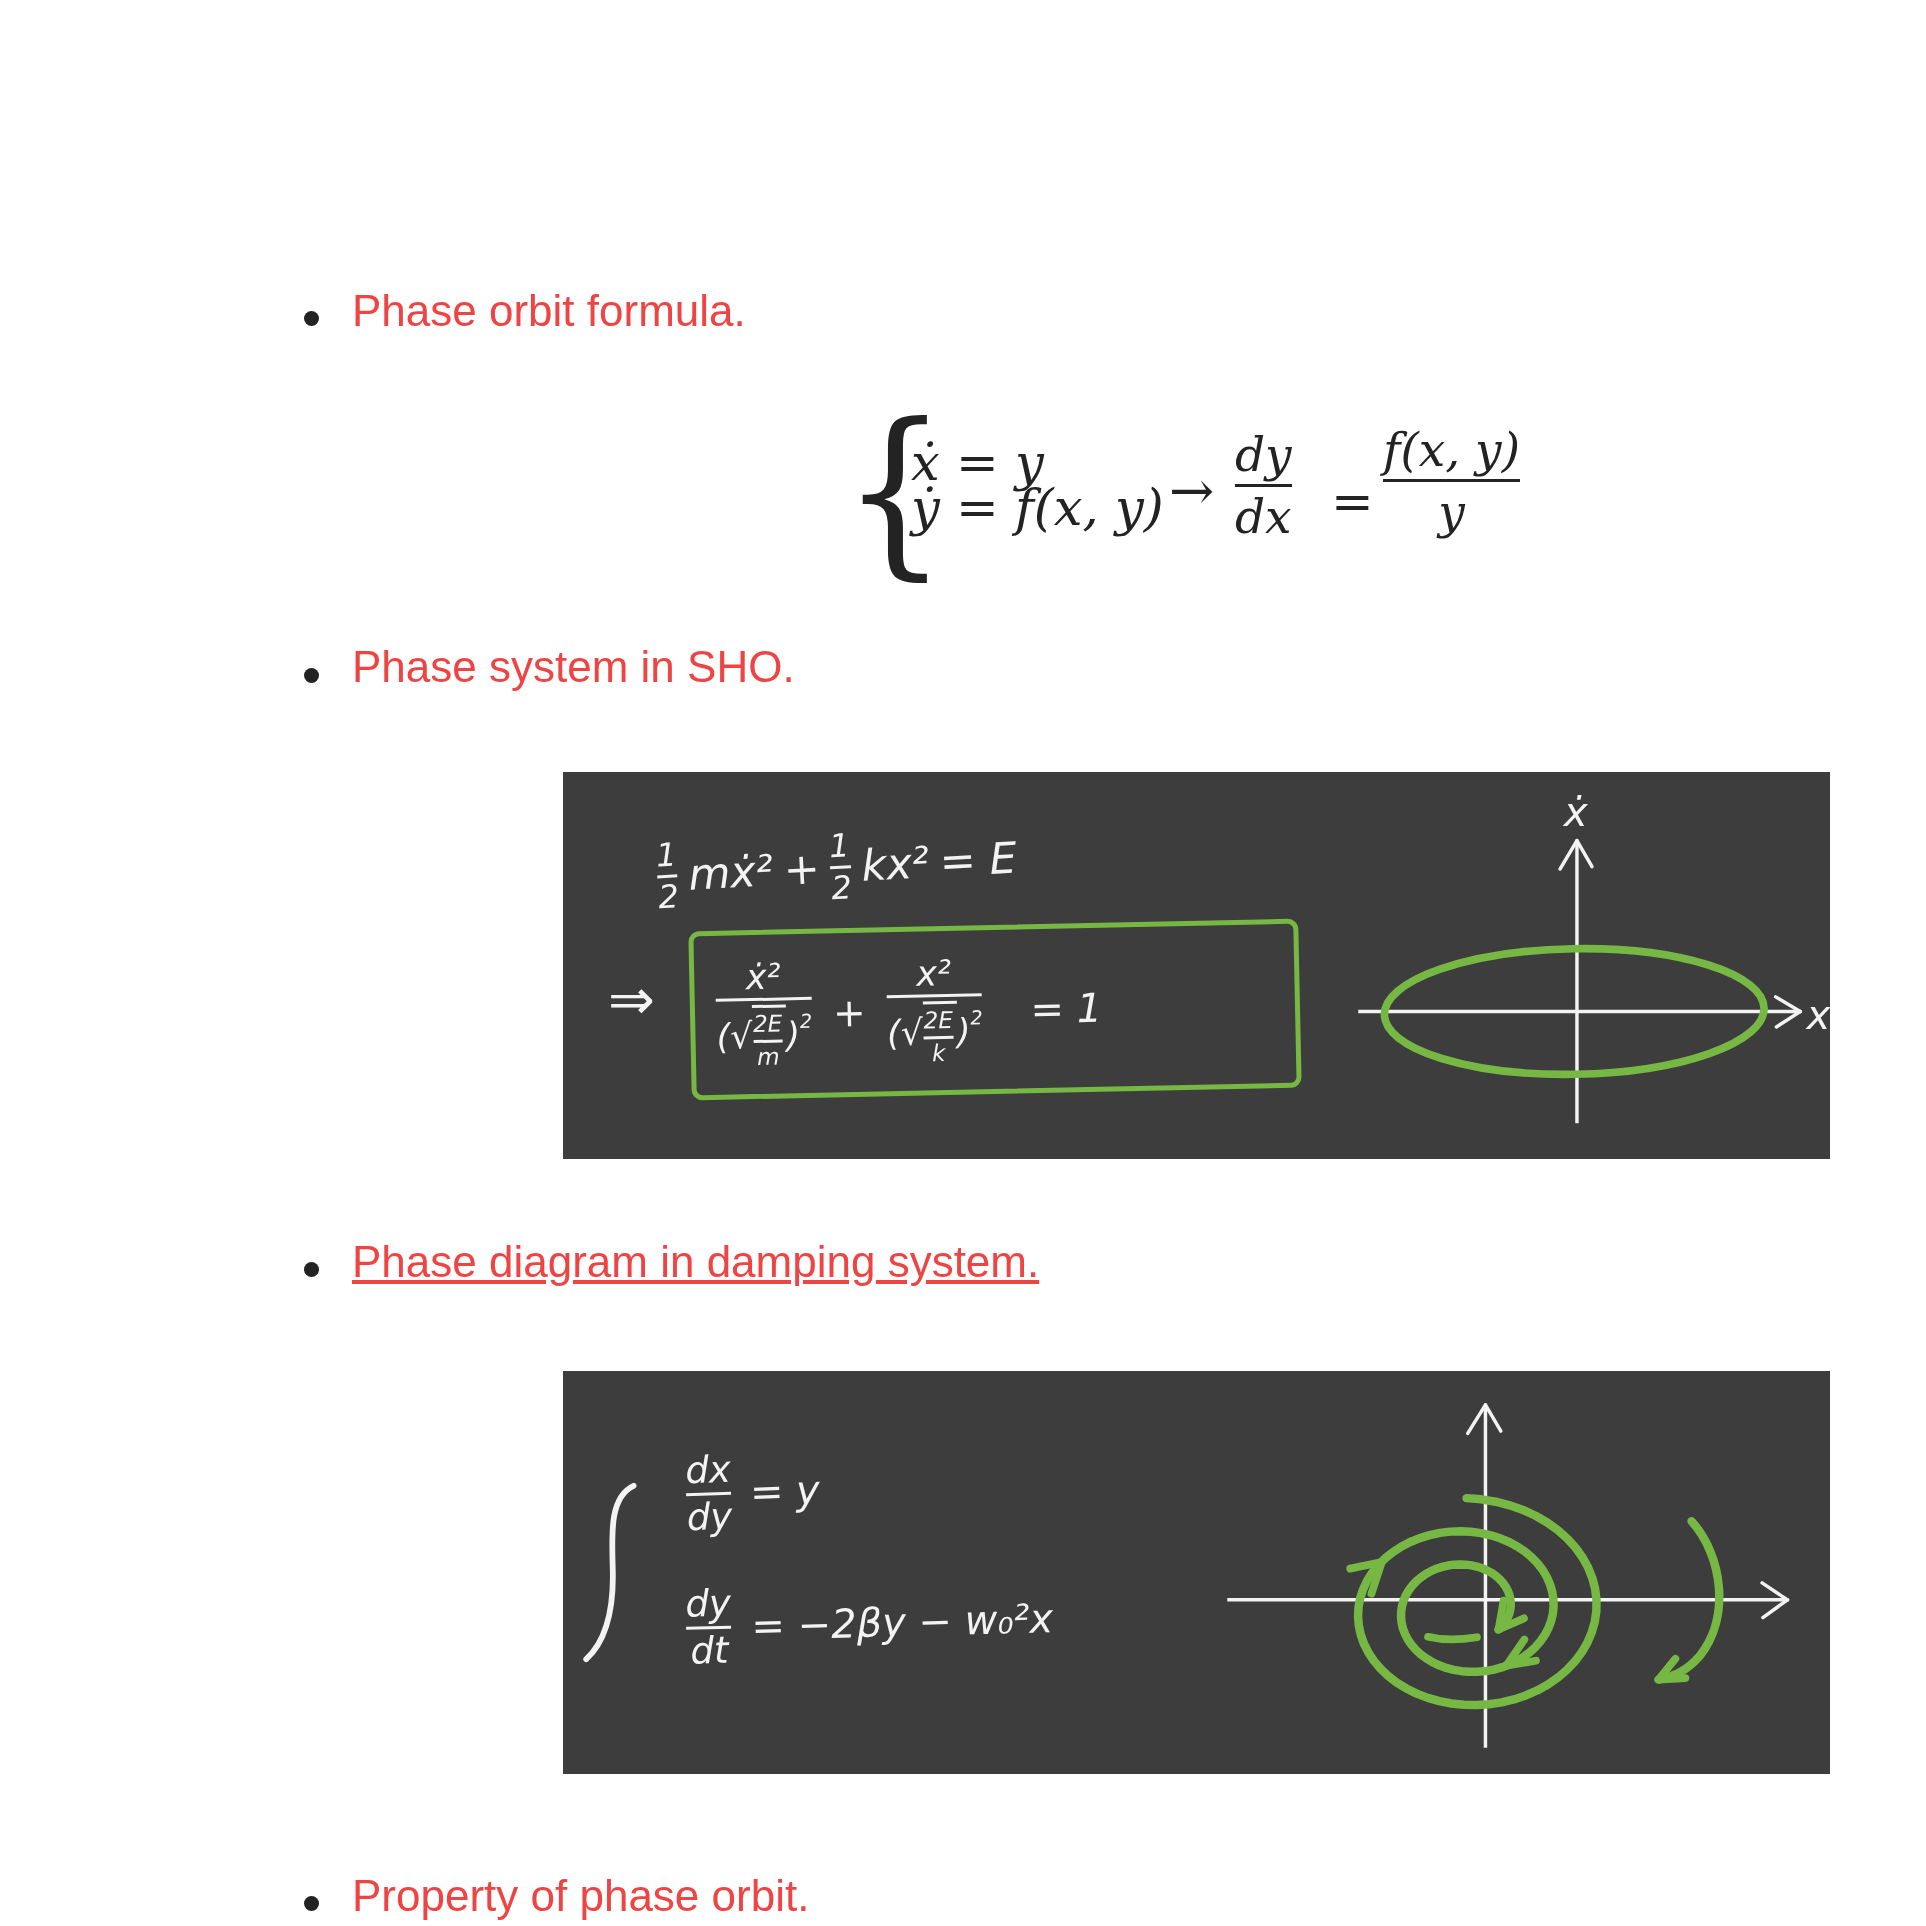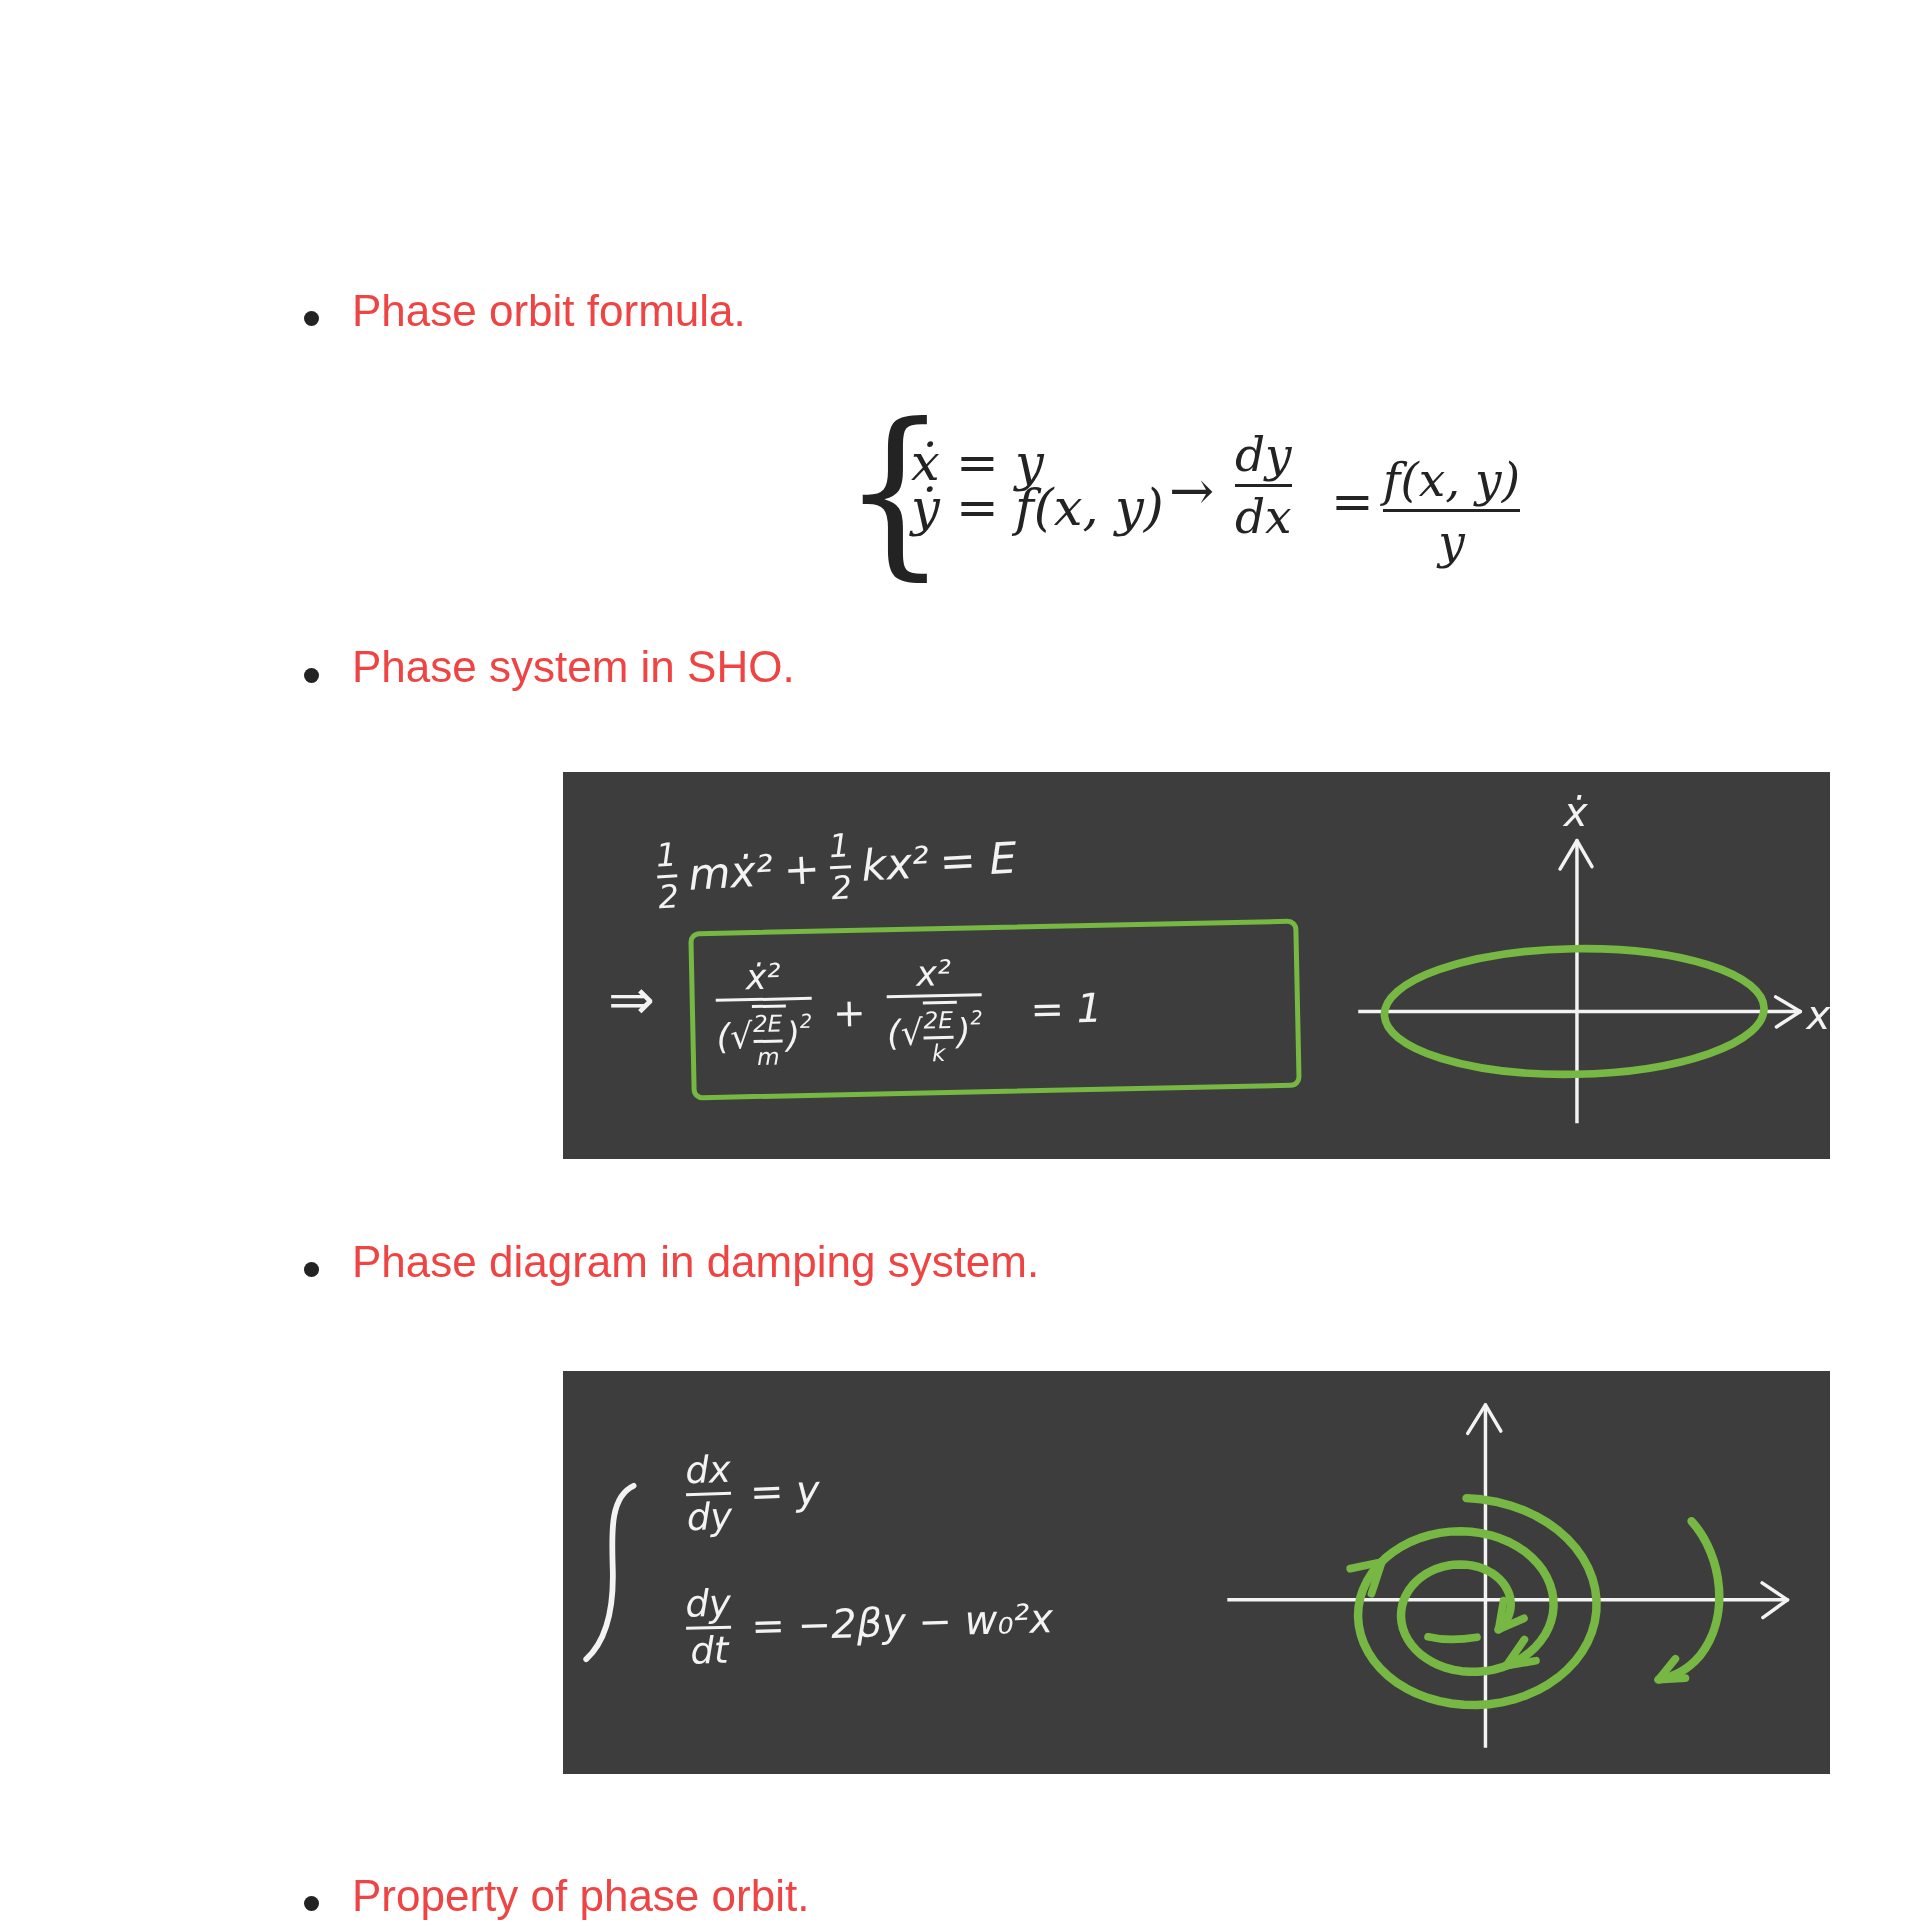--- a/index.html
+++ b/index.html
@@ -40,21 +40,21 @@
 <div class="abs math brace" style="left:842px;top:399px;">{</div>
 <div class="abs math m132" style="left:911px;top:437px;">ẋ = y</div>
 <div class="abs math m132" style="left:911px;top:482px;">ẏ = f(x, y)</div>
 <div class="abs math m140" style="left:1169px;top:464px;">→</div>
 <div class="abs math sfrac" style="left:1235px;top:431px;">
   <span class="f122">dy</span>
   <span class="sbar"></span>
   <span class="f122">dx</span>
 </div>
 <div class="abs math m132" style="left:1331px;top:476px;">=</div>
-<div class="abs math sfrac" style="left:1383px;top:456px;">
+<div class="abs math sfrac" style="left:1383px;top:426px;">
   <span class="f122">f(x, y)</span>
   <span class="sbar"></span>
   <span class="f122">y</span>
 </div>
 
 <div class="abs bdot" style="left:304px;top:668px;"></div>
 <div class="abs btxt" style="left:352px;top:638px;">Phase system in SHO.</div>
 
 <div class="panel" style="left:563px;top:772px;width:1267px;height:387px;">
   <svg width="1267" height="387" viewBox="0 0 3288 1005">
@@ -123,21 +123,21 @@
         </span>
         <span>)</span>
         <span class="supr">2</span>
       </span>
     </span>
     <span class="ink" style="font-size:40px;margin-left:27px;">= 1</span>
   </div>
 </div>
 
 <div class="abs bdot" style="left:304px;top:1262px;"></div>
-<div class="abs btxt" style="left:352px;top:1233px;">Phase diagram in damping system.</div>
+<div class="abs btxt" style="left:352px;top:1233px;text-decoration:underline;">Phase diagram in damping system.</div>
 
 <div class="panel" style="left:563px;top:1371px;width:1267px;height:403px;">
   <svg width="1267" height="403" viewBox="0 0 3288 1046">
 
     <path d="M 183 298 C 118 328, 127 430, 129 520 C 131 617, 112 700, 60 748" stroke="#f3f3f3" stroke-width="15" fill="none" stroke-linecap="round"></path>
 
     <line x1="2394" y1="95" x2="2394" y2="978" stroke="#f3f3f3" stroke-width="9"></line>
     <path d="M 2394 88 L 2348 162" stroke="#f3f3f3" stroke-width="9" fill="none" stroke-linecap="round"></path>
     <path d="M 2394 88 L 2434 156" stroke="#f3f3f3" stroke-width="9" fill="none" stroke-linecap="round"></path>
     <line x1="1724" y1="594" x2="3178" y2="594" stroke="#f3f3f3" stroke-width="9"></line>

